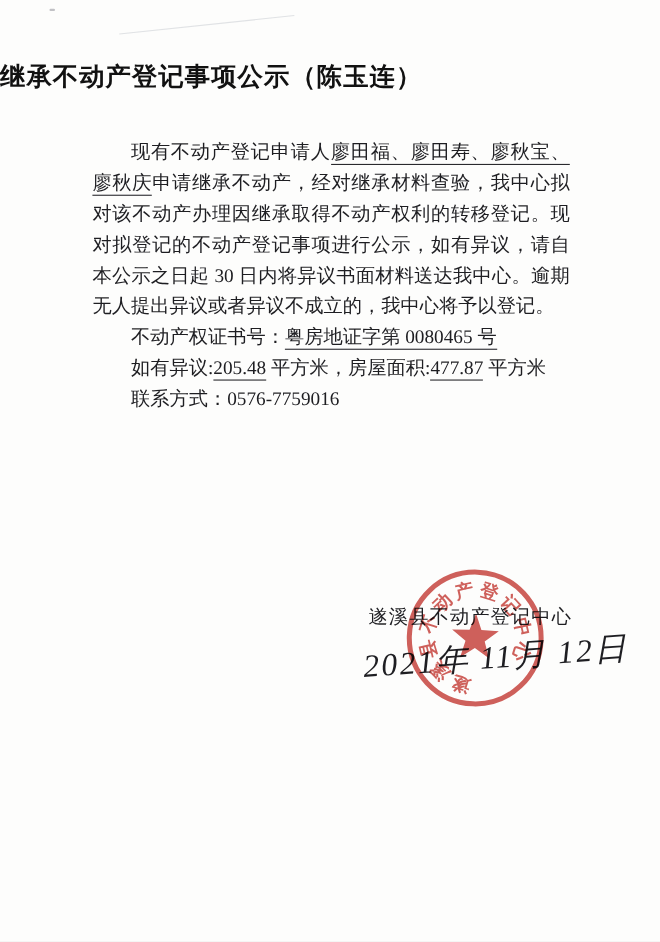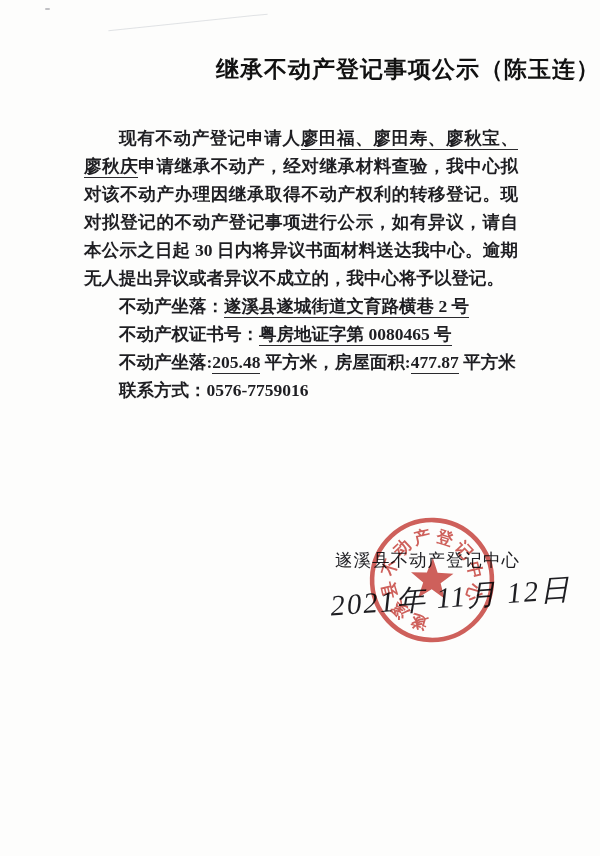--- a/index.html
+++ b/index.html
@@ -20,35 +20,34 @@
   .scan-line{
     position:absolute;left:108px;top:22px;width:160px;height:1px;
     background:#c9ccd2;opacity:.55;transform:rotate(-6deg);
   }
   .scan-speck{
     position:absolute;left:45px;top:8px;width:5px;height:2px;
     background:#9a9aa0;opacity:.6;border-radius:1px;
   }
   h1.doc-title{
     margin:54px 0 0 0;
-    text-align:right;
+    text-align:left;
     font-family:"Liberation Sans","DejaVu Sans",sans-serif;
     font-weight:bold;
     font-size:23px;
     letter-spacing:1px;
     color:#111;
   }
   .content{
     position:absolute;
     left:84px;top:124px;
     width:434px;
     font-size:17.5px;
     line-height:28px;
     text-align:justify;
-    font-weight:bold;
   }
   .content p{
     margin:0;
     text-indent:2em;
   }
   .u{
     border-bottom:1px solid #2a2a2e;
     padding-bottom:1px;
   }
   .sig-org{
@@ -93,26 +92,25 @@
   <div class="scan-speck"></div>
   <div class="scan-line"></div>
 
   <h1 class="doc-title">继承不动产登记事项公示（陈玉连）</h1>
 
   <div class="content">
 
     <p><span>现有不动产登记申请人</span><span class="u">廖田福、廖田寿、廖秋宝、廖秋庆</span><span>申请继承不动产，经对继承材料查验，我中心拟对该不动产办理因继承取得不动产权利的转移登记。现对拟登记的不动产登记事项进行公示，如有异议，请自本公示之日起 30 日内将异议书面材料送达我中心。逾期无人提出异议或者异议不成立的，我中心将予以登记。</span></p>
 
 
-    <p><span>不动产坐落：</span><span class="u">遂溪县遂城街道文育路横巷 2 号</span></p>
 
     <p><span>不动产权证书号：</span><span class="u">粤房地证字第 0080465 号</span></p>
 
 
-    <p><span>不动产坐落:</span><span class="u">205.48</span><span> 平方米，</span><span>房屋面积:</span><span class="u">477.87</span><span> 平方米</span></p>
+    <p><span>如有异议:</span><span class="u">205.48</span><span> 平方米，</span><span>房屋面积:</span><span class="u">477.87</span><span> 平方米</span></p>
 
 
     <p><span>联系方式：</span><span>0576-7759016</span></p>
 
   </div>
 
   <div class="sig-org">遂溪县不动产登记中心</div>
 
   <div class="sig-date">2021年 11月 12日</div>
 

